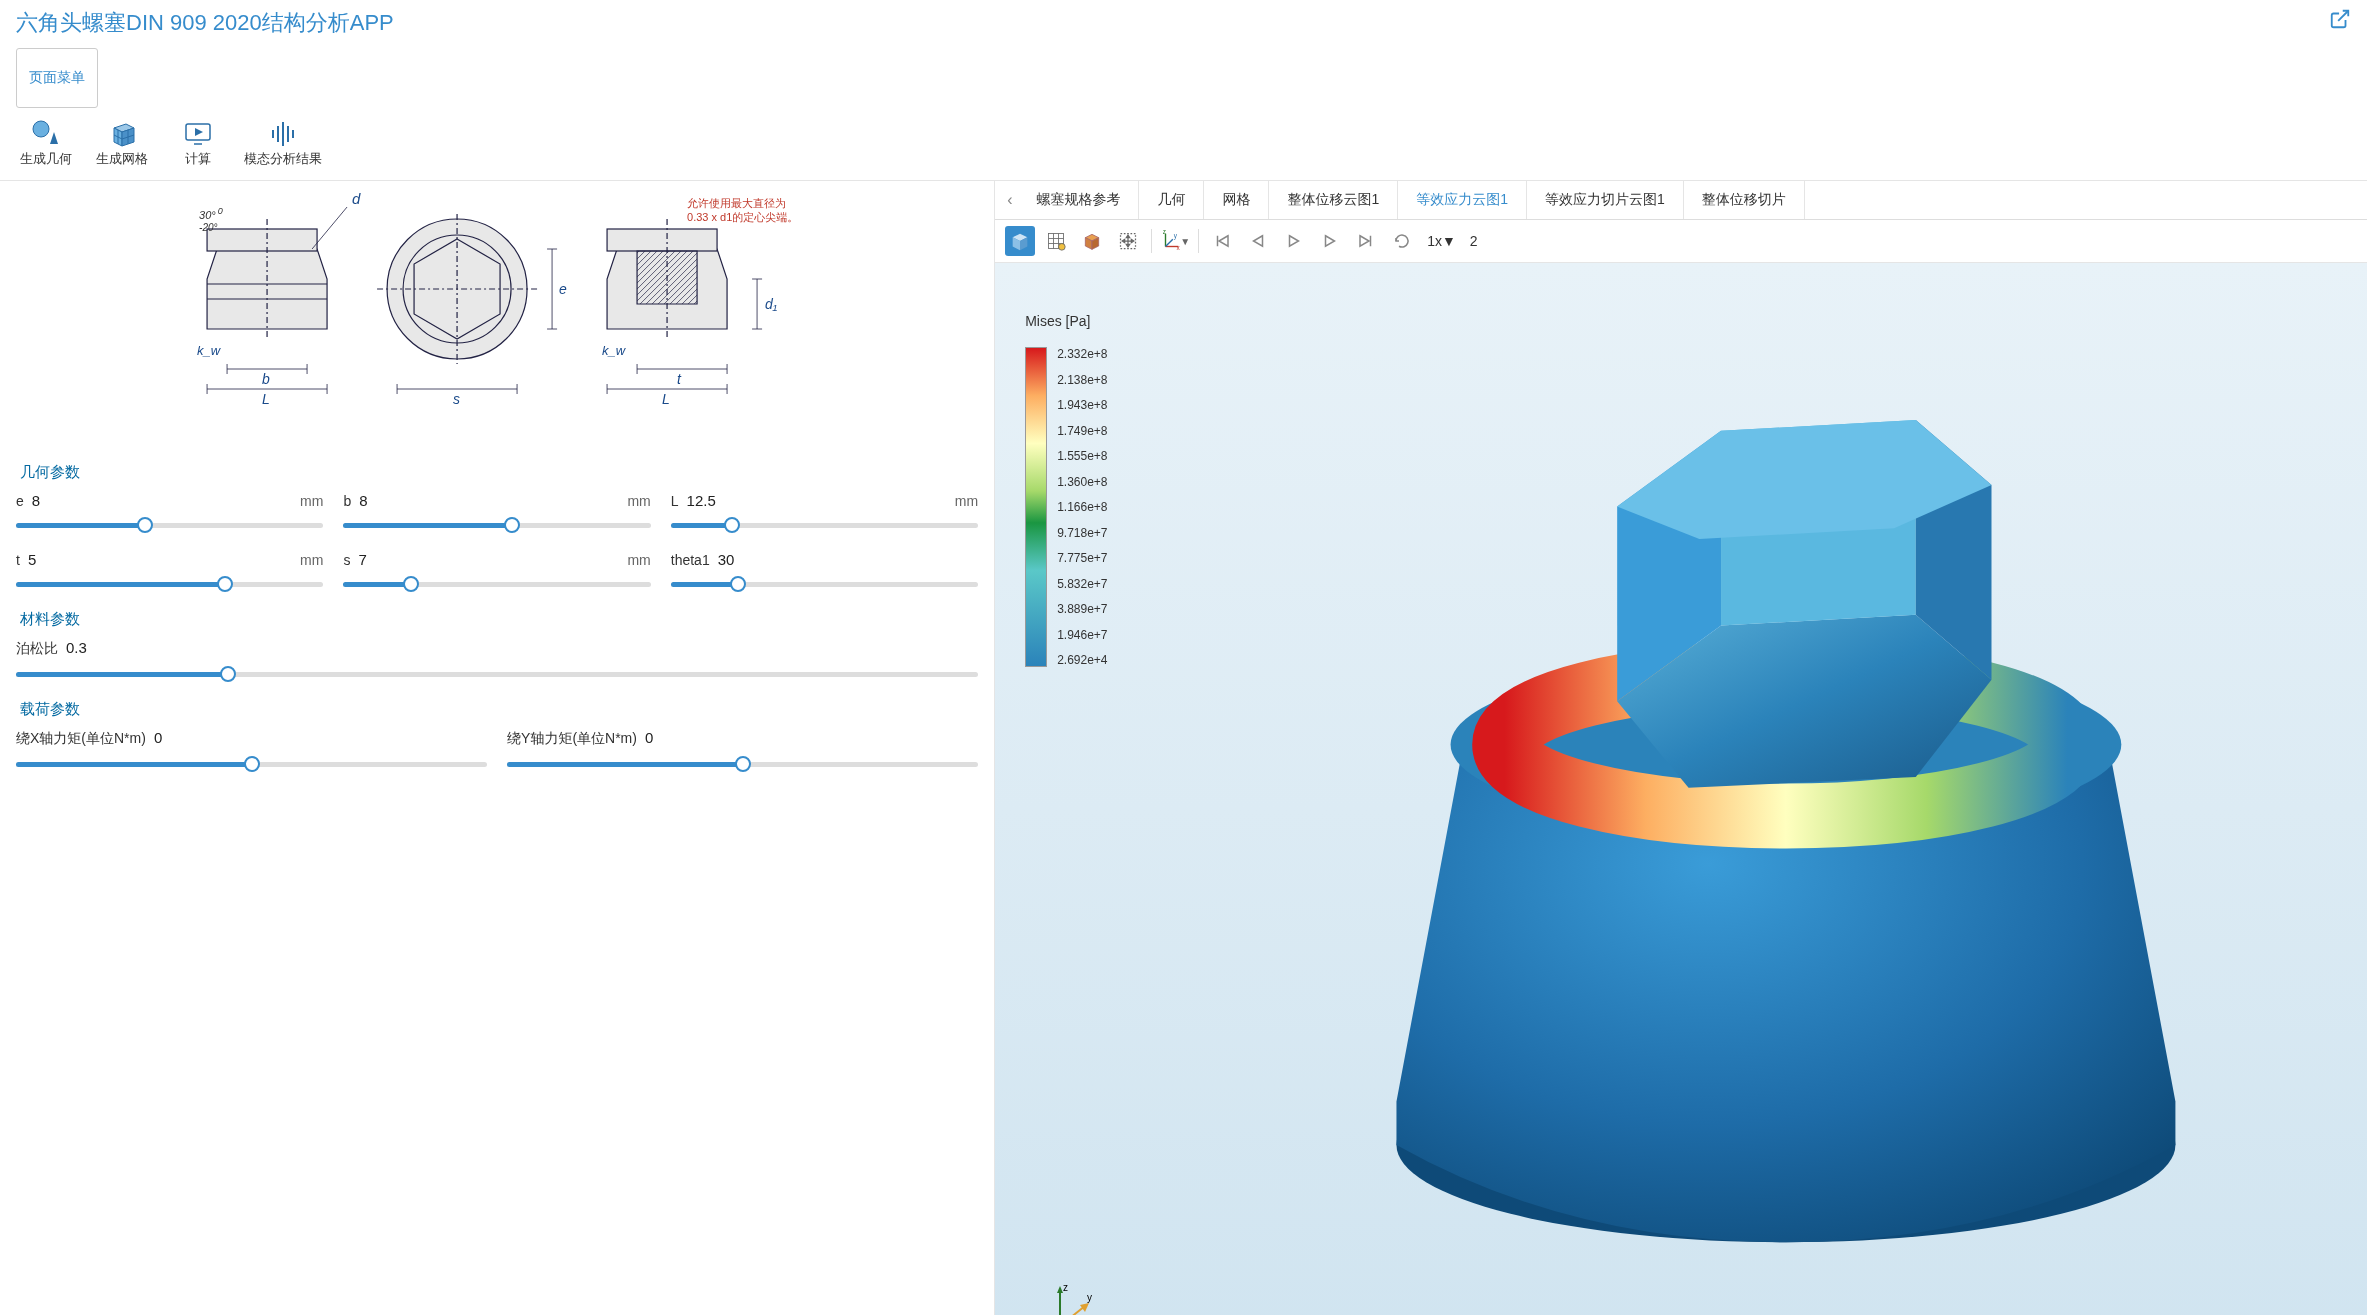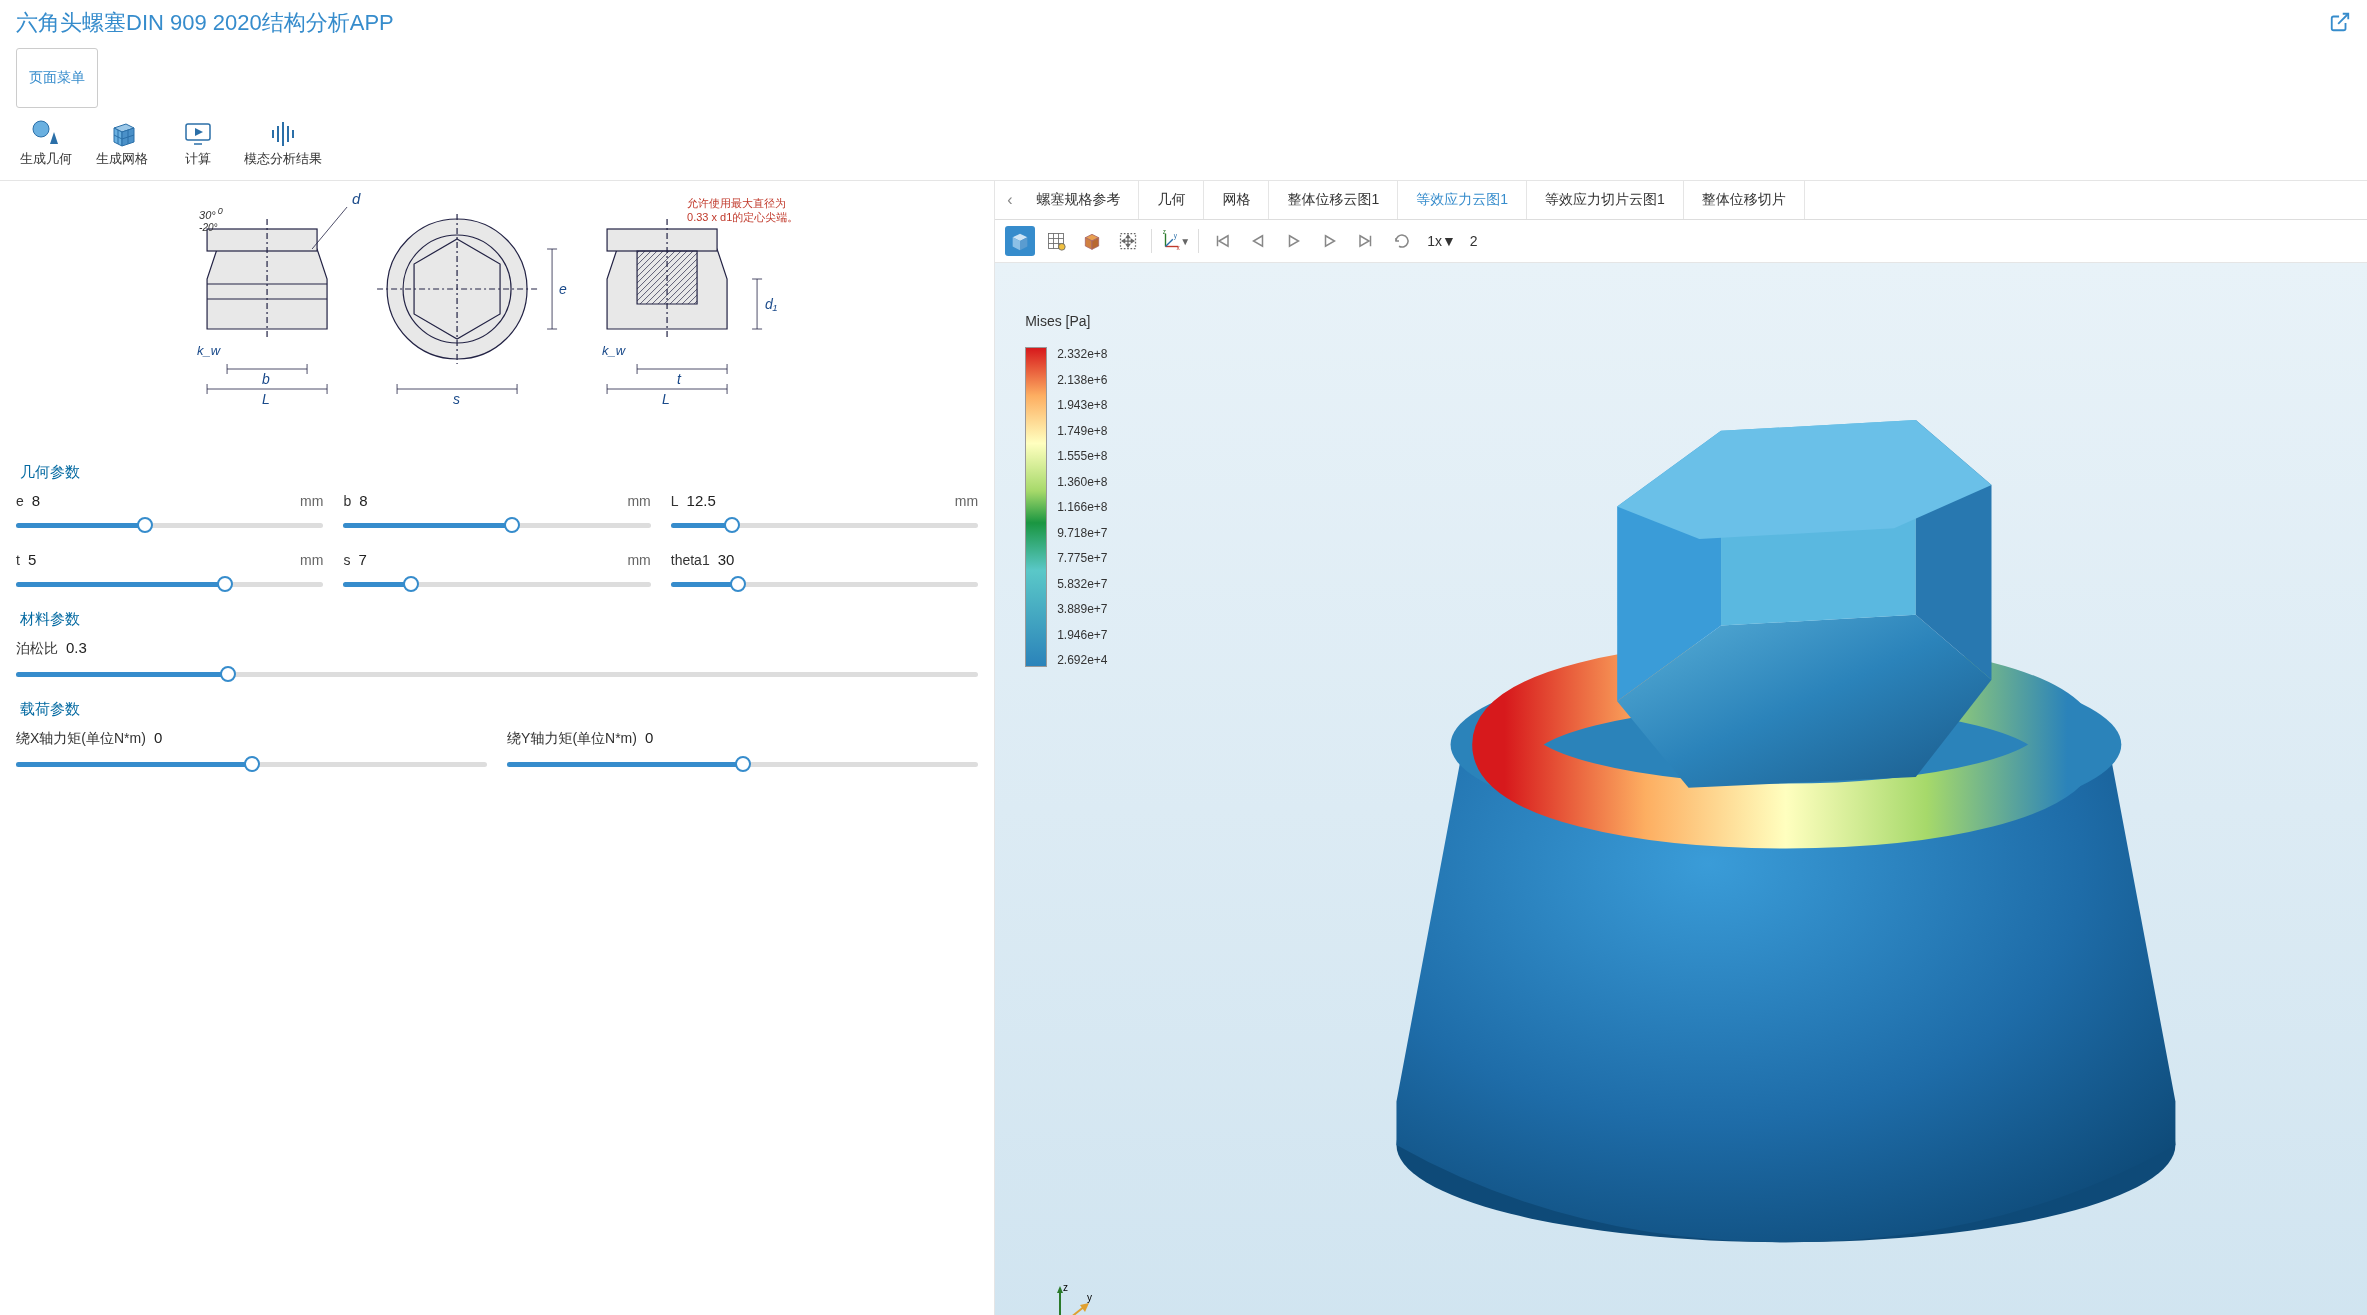--- a/index.html
+++ b/index.html
@@ -1,17 +1,17 @@
 <!DOCTYPE html>
 <html><head>
 <meta charset="utf-8">
 <style>
 * { margin: 0; padding: 0; box-sizing: border-box; font-family: "Microsoft YaHei", "Segoe UI", sans-serif; }
 body { background: #fff; color: #333; font-size: 14px; }
-.header { display: flex; align-items: center; justify-content: space-between; padding: 8px 16px; }
+.header { display: flex; align-items: flex-start; justify-content: space-between; padding: 8px 16px; }
 .title { color: #368ccc; font-size: 22px; font-weight: 400; }
 .popout { color: #368ccc; cursor: pointer; }
 .popout svg { width: 22px; height: 22px; }
 .menubar { padding: 2px 16px; }
 .menu-item { display: inline-block; padding: 20px 12px; color: #368ccc; border: 1px solid #ccc; border-radius: 3px; cursor: pointer; }
 .toolbar { display: flex; gap: 16px; padding: 8px 16px 12px; border-bottom: 1px solid #e5e5e5; }
 .tool-btn { display: flex; flex-direction: column; align-items: center; gap: 0; cursor: pointer; min-width: 60px; }
 .tool-icon { width: 32px; height: 32px; display: flex; align-items: center; justify-content: center; }
 .tool-label { font-size: 13px; color: #333; }
 .main { display: flex; height: calc(100vh - 140px); }
@@ -409,21 +409,21 @@
       <span class="vt-text">2</span>
     </div>
 
     <div class="viewer">
       <div class="legend">
         <div class="legend-title">Mises [Pa]</div>
         <div class="legend-body">
           <div class="legend-bar"></div>
           <div class="legend-labels" id="legend-labels">
               <div>2.332e+8</div>
-              <div>2.138e+6</div>
+              <div>2.138e+8</div>
               <div>1.943e+8</div>
               <div>1.749e+8</div>
               <div>1.555e+8</div>
               <div>1.360e+8</div>
               <div>1.166e+8</div>
               <div>9.718e+7</div>
               <div>7.775e+7</div>
               <div>5.832e+7</div>
               <div>3.889e+7</div>
               <div>1.946e+7</div>

